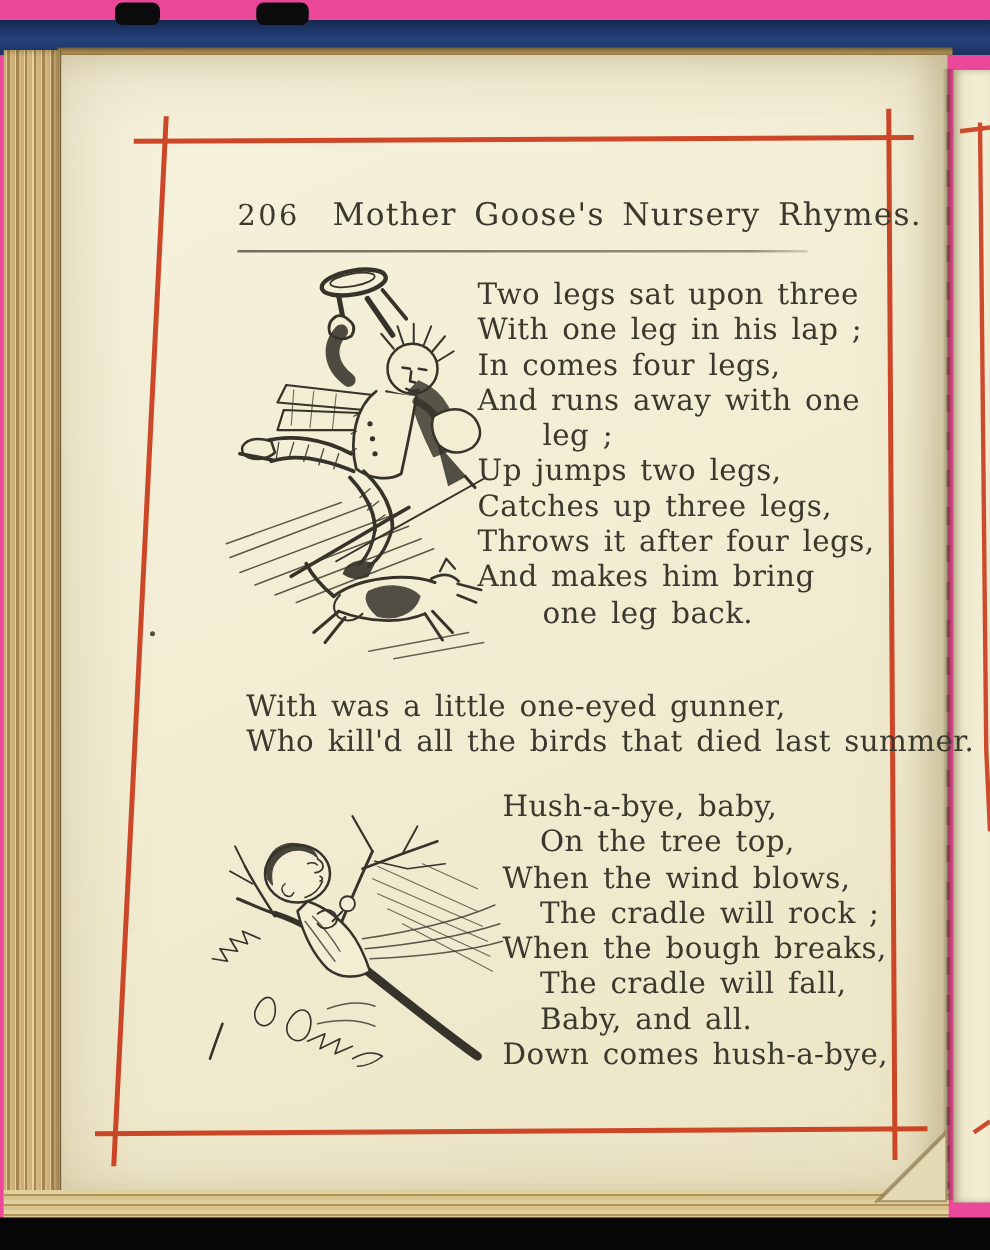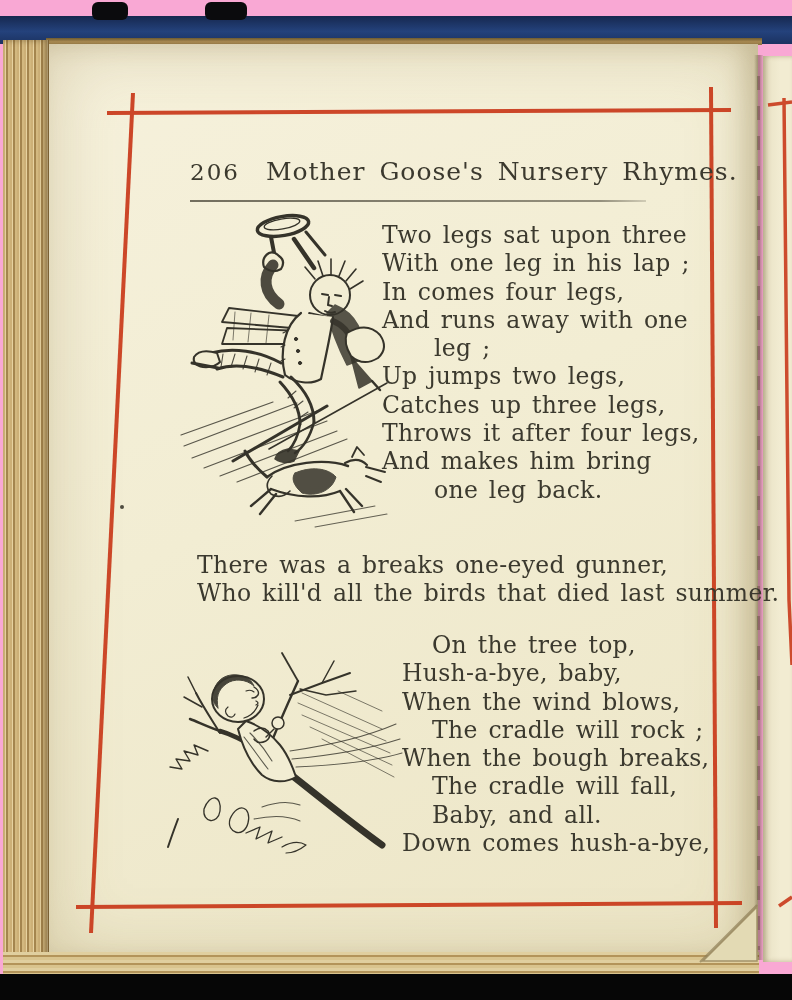--- a/index.html
+++ b/index.html
@@ -1,16 +1,16 @@
 <!DOCTYPE html>
 <html><head>
 <meta charset="utf-8">
 <style>
   html,body{margin:0;padding:0;background:#000;}
-  .scene{position:relative;width:792px;height:1000px;overflow:hidden;background:#f9a8d4;
+  .scene{position:relative;width:792px;height:1000px;overflow:hidden;background:#ec4899;
          font-family:"DejaVu Serif", serif;}
   .abs{position:absolute;}
 
   
   .cover-blue{left:0;top:16px;width:792px;height:28px;background:linear-gradient(180deg,#16284f,#24427c 55%,#1b3261);}
   .clamp{top:2px;height:18px;background:#0b0b0d;border-radius:6px;}
   .top-edge{left:46px;top:38px;width:716px;height:7px;background:linear-gradient(180deg,#6e5a30,#a98a52 55%,#8a7140);}
   .left-stack{left:3px;top:40px;width:46px;height:936px;
       background:repeating-linear-gradient(90deg,#cdb077 0 2px,#e7d2a0 2px 3px,#a4854e 3px 5px,#d3b87f 5px 7px);
       box-shadow:inset -4px 0 6px rgba(60,40,10,.45);}
@@ -266,27 +266,27 @@
     <div class="line">And runs away with one</div>
     <div class="line in1">leg ;</div>
     <div class="line">Up jumps two legs,</div>
     <div class="line">Catches up three legs,</div>
     <div class="line">Throws it after four legs,</div>
     <div class="line">And makes him bring</div>
     <div class="line in1">one leg back.</div>
   </div>
 
   <div class="abs poem couplet">
-    <div class="line">There was a breaks one-eyed gunner,</div>
+    <div class="line">With was a little one-eyed gunner,</div>
     <div class="line">Who kill'd all the birds that died last summer.</div>
   </div>
 
   <div class="abs poem stanza2">
+    <div class="line">Hush-a-bye, baby,</div>
     <div class="line in2">On the tree top,</div>
-    <div class="line">Hush-a-bye, baby,</div>
     <div class="line">When the wind blows,</div>
     <div class="line in2">The cradle will rock ;</div>
     <div class="line">When the bough breaks,</div>
     <div class="line in2">The cradle will fall,</div>
     <div class="line in2">Baby, and all.</div>
     <div class="line">Down comes hush-a-bye,</div>
   </div>
 
   <div class="abs speck"></div>
 </div>

